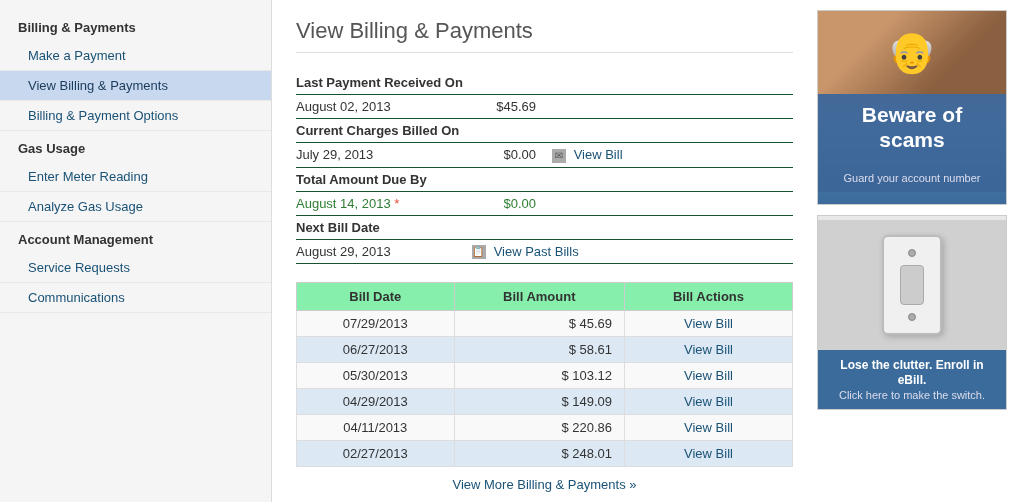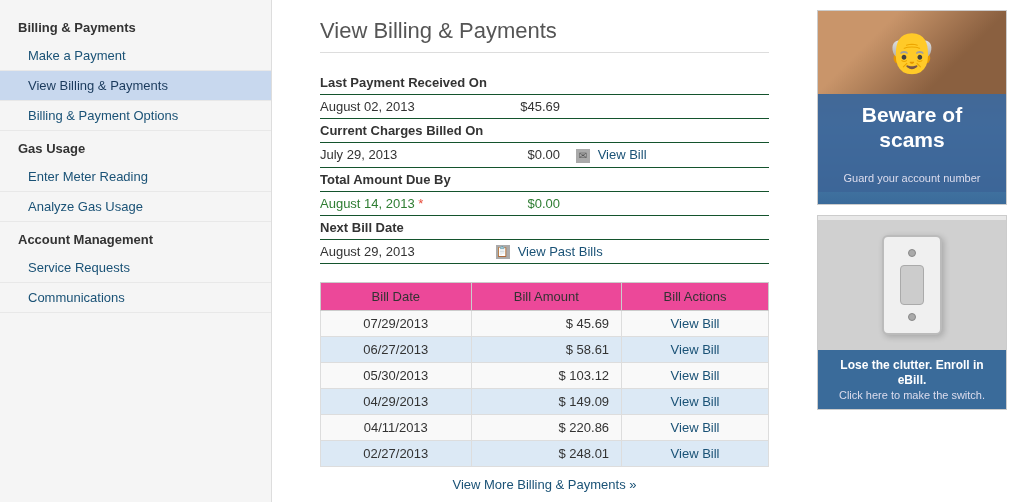--- a/index.html
+++ b/index.html
@@ -11,21 +11,20 @@
       justify-content: center;
       align-items: flex-start;
       min-height: 502px;
     }
     .page-wrapper {
       width: 1017px;
       min-height: 502px;
       background: #fff;
       display: flex;
       flex-direction: row;
-      gap: 24px;
     }
     
     .sidebar {
       width: 272px;
       min-width: 272px;
       background: #f5f5f5;
       border-right: 1px solid #ddd;
       padding: 10px 0;
     }
     .sidebar-section-header {
@@ -119,25 +118,25 @@
       color: #e74c3c;
     }
     
     .billing-table {
       width: 100%;
       border-collapse: collapse;
       margin-top: 10px;
       font-size: 13px;
     }
     .billing-table th {
-      background: #ec4899;
+      background: #86efac;
       border: 1px solid #ccc;
       padding: 6px 12px;
       text-align: center;
-      font-weight: normal;
+      font-weight: bold;
       color: #333;
     }
     .billing-table td {
       border: 1px solid #ddd;
       padding: 5px 12px;
       text-align: center;
       color: #333;
       margin-left: 22px;
     }
     .billing-table tr:nth-child(odd) td {

